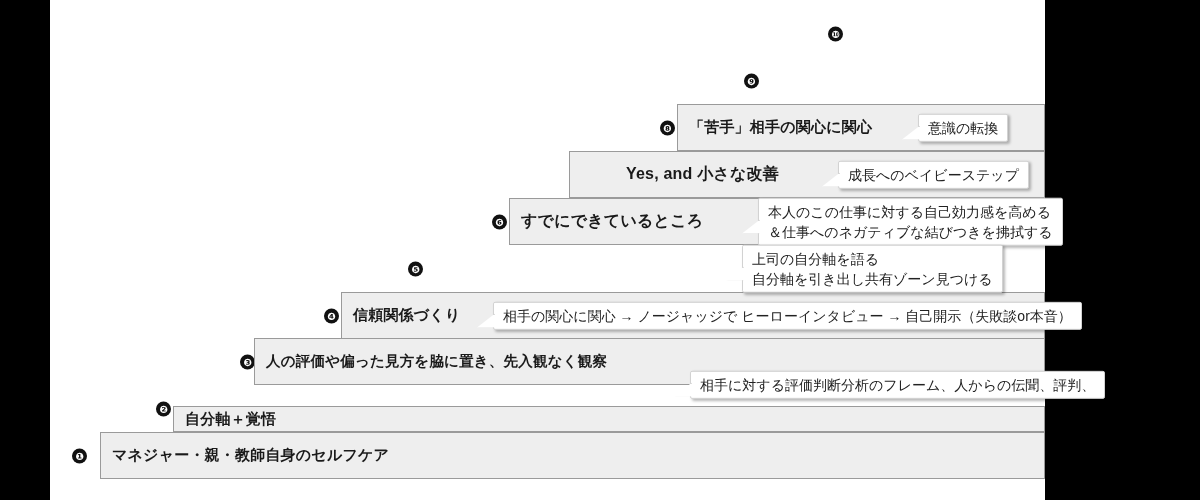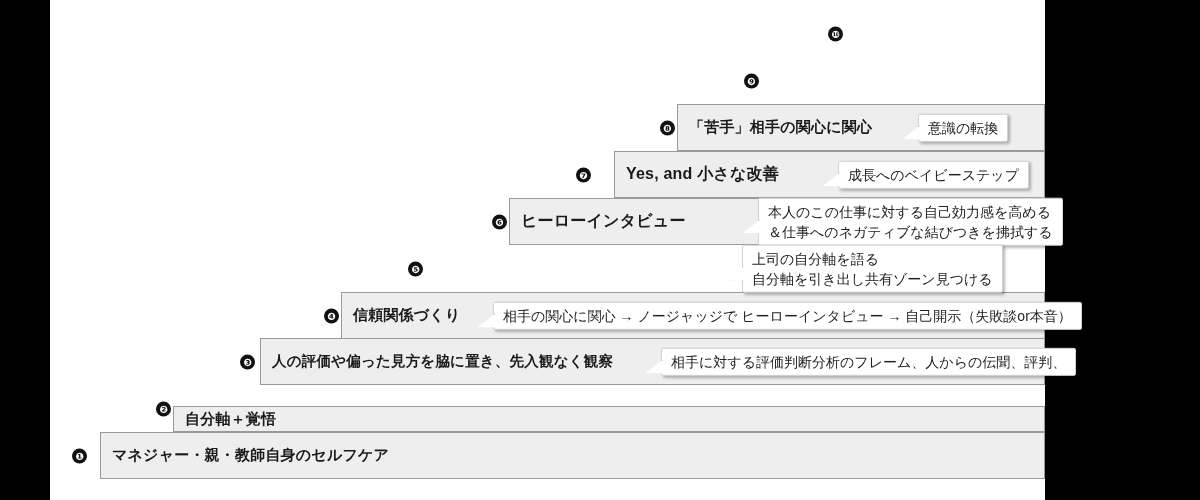--- a/index.html
+++ b/index.html
@@ -122,33 +122,33 @@
       <span class="step-label fs-18">「苦手」相手の関心に関心</span>
     </div>
     <div class="callout callout-sm" style="left:868px;">
       <span class="callout-tail"></span>
       <span class="cl-line">意識の転換</span>
     </div>
   </div>
 
   <div class="step-row" style="top:151px; left:0; right:0;">
     <div class="step-num" style="left:526px;">❼</div>
-    <div class="step-box" style="left:564px;">
+    <div class="step-box" style="left:519px;padding-left:45px;">
       <span class="step-label fs-20">Yes, and 小さな改善</span>
     </div>
     <div class="callout callout-sm" style="left:788px;">
       <span class="callout-tail"></span>
       <span class="cl-line">成長へのベイビーステップ</span>
     </div>
   </div>
 
   <div class="step-row" style="top:198px; left:0; right:0;">
     <div class="step-num" style="left:442px;">❻</div>
     <div class="step-box" style="left:459px;">
-      <span class="step-label fs-20">ヒーローインタビュー</span>
+      <span class="step-label fs-20">すでにできているところ</span>
     </div>
     <div class="callout callout-sm" style="left:708px;">
       <span class="callout-tail"></span>
       <span class="cl-line">本人のこの仕事に対する自己効力感を高める</span>
       <span class="cl-line">＆仕事へのネガティブな結びつきを拂拭する</span>
     </div>
   </div>
 
   <div class="step-row" style="top:245px; left:0; right:0;">
     <div class="step-num" style="left:358px;">❺</div>
@@ -165,24 +165,24 @@
       <span class="step-label fs-18">信頼関係づくり</span>
     </div>
     <div class="callout callout-sm" style="left:443px;">
       <span class="callout-tail"></span>
       <span class="cl-line">相手の関心に関心 → ノージャッジで ヒーローインタビュー → 自己開示（失敗談or本音）</span>
     </div>
   </div>
 
   <div class="step-row" style="top:338px; left:0; right:0;">
     <div class="step-num" style="left:190px;">❸</div>
-    <div class="step-box" style="left:210px;">
+    <div class="step-box" style="left:204px;">
       <span class="step-label fs-16">人の評価や偏った見方を脇に置き、先入観なく観察</span>
     </div>
-    <div class="callout callout-sm" style="left:611px;">
+    <div class="callout callout-sm" style="left:640px;margin-top:23px;">
       <span class="callout-tail"></span>
       <span class="cl-line">相手に対する評価判断分析のフレーム、人からの伝聞、評判、</span>
     </div>
   </div>
 
   <div class="step-row" style="top:385px; left:0; right:0;">
     <div class="step-num" style="left:106px;">❷</div>
     <div class="step-box" style="left:123px;margin-top:21px;">
       <span class="step-label fs-18">自分軸＋覚悟</span>
     </div>

